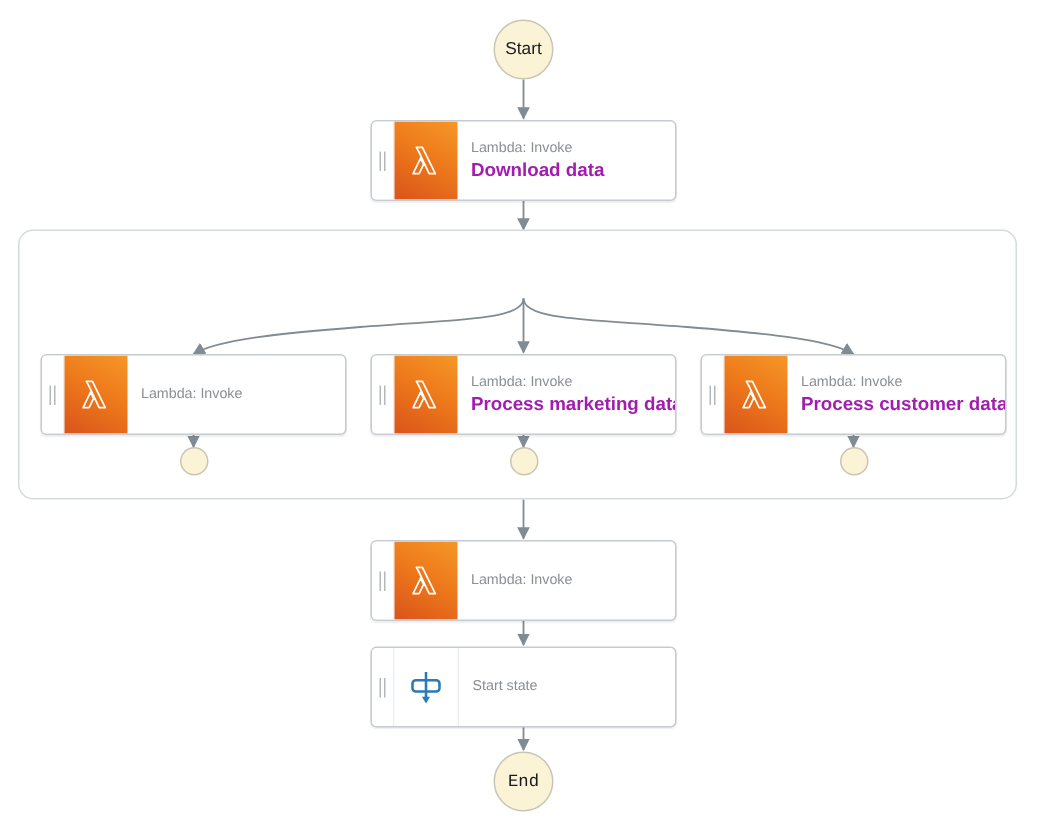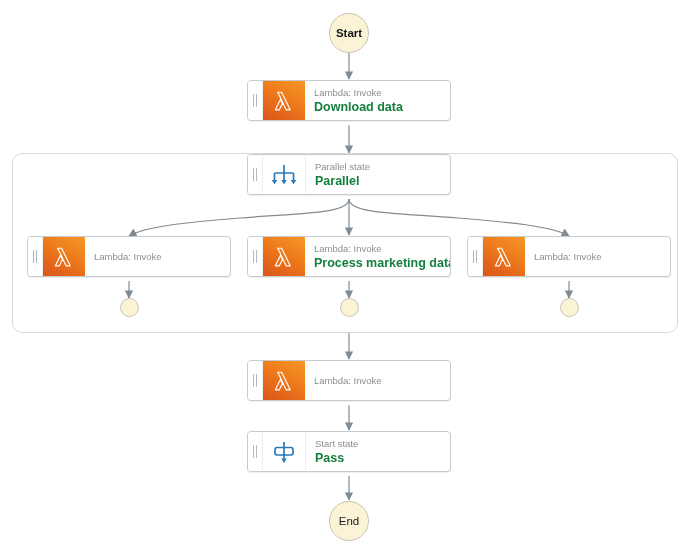--- a/index.html
+++ b/index.html
@@ -62,21 +62,21 @@
     border: 1px solid #d5dbdb;
     border-radius: 10px;
     background: transparent;
     box-sizing: border-box;
     z-index: 1;
   }
 
   
   .node {
     position: absolute;
-    height: 41px;
+    height: 54px;
     background: #ffffff;
     border: 1px solid #c6cbd1;
     border-radius: 4px;
     box-sizing: border-box;
     display: flex;
     align-items: stretch;
     overflow: hidden;
     box-shadow: 0 1px 1px rgba(0,0,0,0.07);
     z-index: 3;
   }
@@ -122,21 +122,21 @@
   .subtitle {
     font-size: 9.5px;
     line-height: 12px;
     color: #8a8f94;
     white-space: nowrap;
   }
   .title {
     font-size: 12.5px;
     line-height: 16px;
     font-weight: bold;
-    color: #15803d;
+    color: #a21caf;
     white-space: nowrap;
   }
 </style>
 </head>
 <body>
 
 <div id="canvas">
 
   <svg id="edges" viewBox="0 0 692 550" xmlns="http://www.w3.org/2000/svg">
     <defs>
@@ -159,21 +159,21 @@
       <path d="M 569 281 L 569 298"></path>
 
       <path d="M 349 333 L 349 359"></path>
 
       <path d="M 349 405 L 349 430"></path>
 
       <path d="M 349 476 L 349 500"></path>
     </g>
   </svg>
 
-  <div class="terminal" style="left:329px; top:13px;font-weight:bold;">
+  <div class="terminal" style="left:329px; top:13px;">
     <span>Start</span>
   </div>
 
   <div class="node" style="left:247px; top:80px; width:204px;">
     <div class="grip">
         <i></i>
         <i></i>
       </div>
     <div class="iconcell lambda">
       <svg width="26" height="26" viewBox="0 0 26 26" xmlns="http://www.w3.org/2000/svg">
@@ -182,46 +182,20 @@
       </svg>
     </div>
     <div class="labels">
       <div class="subtitle">Lambda: Invoke</div>
       <div class="title">Download data</div>
     </div>
   </div>
 
   <div class="container-box" style="left:12px; top:153px; width:666px; height:180px;"></div>
 
-  <div class="node" style="left:247px; top:154px; width:204px;">
-    <div class="grip">
-        <i></i>
-        <i></i>
-      </div>
-    <div class="iconcell blue">
-      <svg width="28" height="26" viewBox="0 0 28 26" xmlns="http://www.w3.org/2000/svg">
-        <g stroke="#2a7ab8" stroke-width="1.7" fill="none">
-          <path d="M14 3 L14 11"></path>
-          <path d="M4.5 11 L23.5 11"></path>
-          <path d="M4.5 11 L4.5 18"></path>
-          <path d="M14 11 L14 18"></path>
-          <path d="M23.5 11 L23.5 18"></path>
-        </g>
-        <g fill="#2a7ab8">
-          <path d="M1.8 18 L7.2 18 L4.5 22.5 z"></path>
-          <path d="M11.3 18 L16.7 18 L14 22.5 z"></path>
-          <path d="M20.8 18 L26.2 18 L23.5 22.5 z"></path>
-        </g>
-      </svg>
-    </div>
-    <div class="labels">
-      <div class="subtitle">Parallel state</div>
-      <div class="title">Parallel</div>
-    </div>
-  </div>
 
   <div class="node" style="left:27px; top:236px; width:204px;">
     <div class="grip">
         <i></i>
         <i></i>
       </div>
     <div class="iconcell lambda">
       <svg width="26" height="26" viewBox="0 0 26 26" xmlns="http://www.w3.org/2000/svg">
         <path d="M6.6 4.2 h4.0 l8.6 17.6 h-4.1 l-6.6 -14.0 z
                  M9.4 11.4 l2.0 4.2 l-3.0 6.2 h-4.0 z" fill="none" stroke="#ffffff" stroke-width="1.15" stroke-linejoin="round"></path>
@@ -257,20 +231,21 @@
         <i></i>
       </div>
     <div class="iconcell lambda">
       <svg width="26" height="26" viewBox="0 0 26 26" xmlns="http://www.w3.org/2000/svg">
         <path d="M6.6 4.2 h4.0 l8.6 17.6 h-4.1 l-6.6 -14.0 z
                  M9.4 11.4 l2.0 4.2 l-3.0 6.2 h-4.0 z" fill="none" stroke="#ffffff" stroke-width="1.15" stroke-linejoin="round"></path>
       </svg>
     </div>
     <div class="labels">
       <div class="subtitle">Lambda: Invoke</div>
+      <div class="title">Process customer data</div>
     </div>
   </div>
   <div class="endpoint" style="left:560px; top:298px;"></div>
 
   <div class="node" style="left:247px; top:360px; width:204px;">
     <div class="grip">
         <i></i>
         <i></i>
       </div>
     <div class="iconcell lambda">
@@ -293,21 +268,20 @@
       <svg width="28" height="26" viewBox="0 0 28 26" xmlns="http://www.w3.org/2000/svg">
         <g stroke="#2a7ab8" stroke-width="1.7" fill="none">
           <rect x="5" y="8.5" width="18" height="7.5" rx="2.2"></rect>
           <path d="M14 3 L14 20"></path>
         </g>
         <path d="M11.3 19.5 L16.7 19.5 L14 24 z" fill="#2a7ab8"></path>
       </svg>
     </div>
     <div class="labels">
       <div class="subtitle">Start state</div>
-      <div class="title">Pass</div>
-    </div>
-  </div>
-
-  <div class="terminal" style="left:329px; top:501px;">
+    </div>
+  </div>
+
+  <div class="terminal" style="left:329px; top:501px;font-family:Liberation Mono, monospace;">
     <span>End</span>
   </div>
 
 </div>
 
 </body></html>

